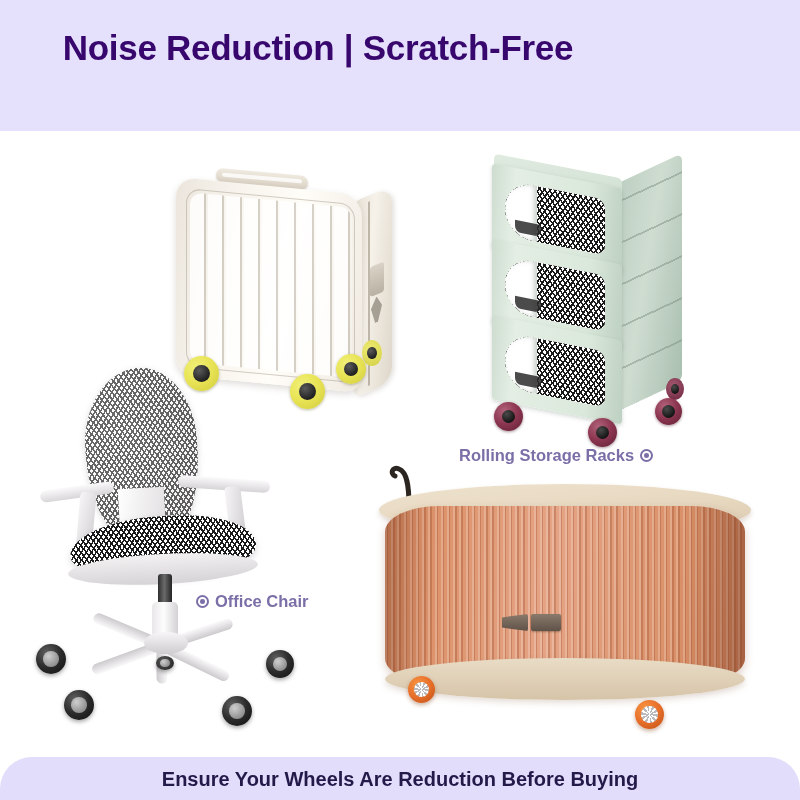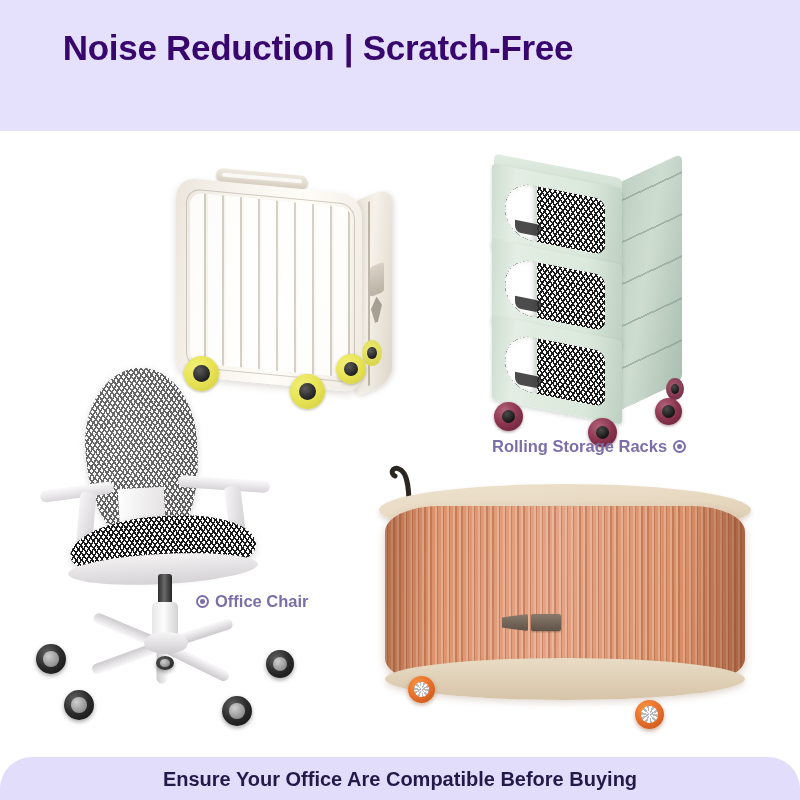--- a/index.html
+++ b/index.html
@@ -73,21 +73,21 @@
     position: absolute;
     display: flex;
     align-items: center;
     gap: 6px;
     font-size: 16.5px;
     font-weight: bold;
     color: #7c6fa8;
     white-space: nowrap;
   }
   .label-chair { left: 196px; top: 592px; text-align: right; }
-  .label-racks { left: 459px; top: 437px; margin-left: 33px; }
+  .label-racks { left: 459px; top: 446px; }
   .radio-ic {
     width: 13px; height: 13px;
     border-radius: 50%;
     border: 2px solid #7c6fa8;
     box-sizing: border-box;
     position: relative;
     flex: none;
   }
   .radio-ic::after {
     content: "";
@@ -628,16 +628,16 @@
     <span class="radio-ic"></span>
     <span>Office Chair</span>
   </div>
 
   <div class="prod-label label-racks">
     <span>Rolling Storage Racks</span>
     <span class="radio-ic"></span>
   </div>
 
   <div class="footer-banner">
-    <div class="footer-text">Ensure Your Office Are Compatible Before Buying</div>
+    <div class="footer-text">Ensure Your Wheels Are Reduction Before Buying</div>
   </div>
 
 </div>
 
 </body></html>

